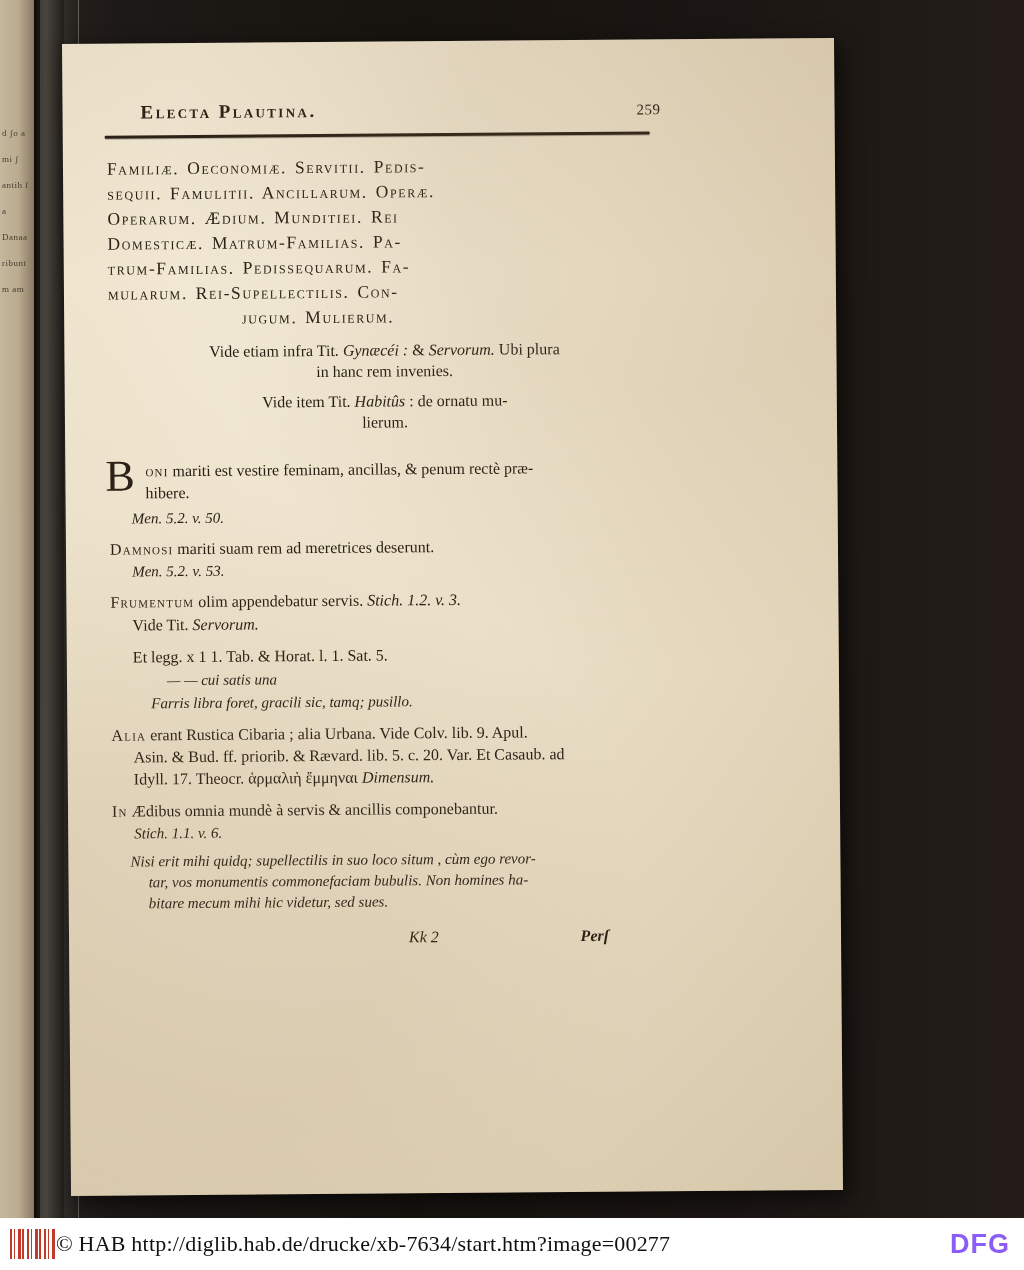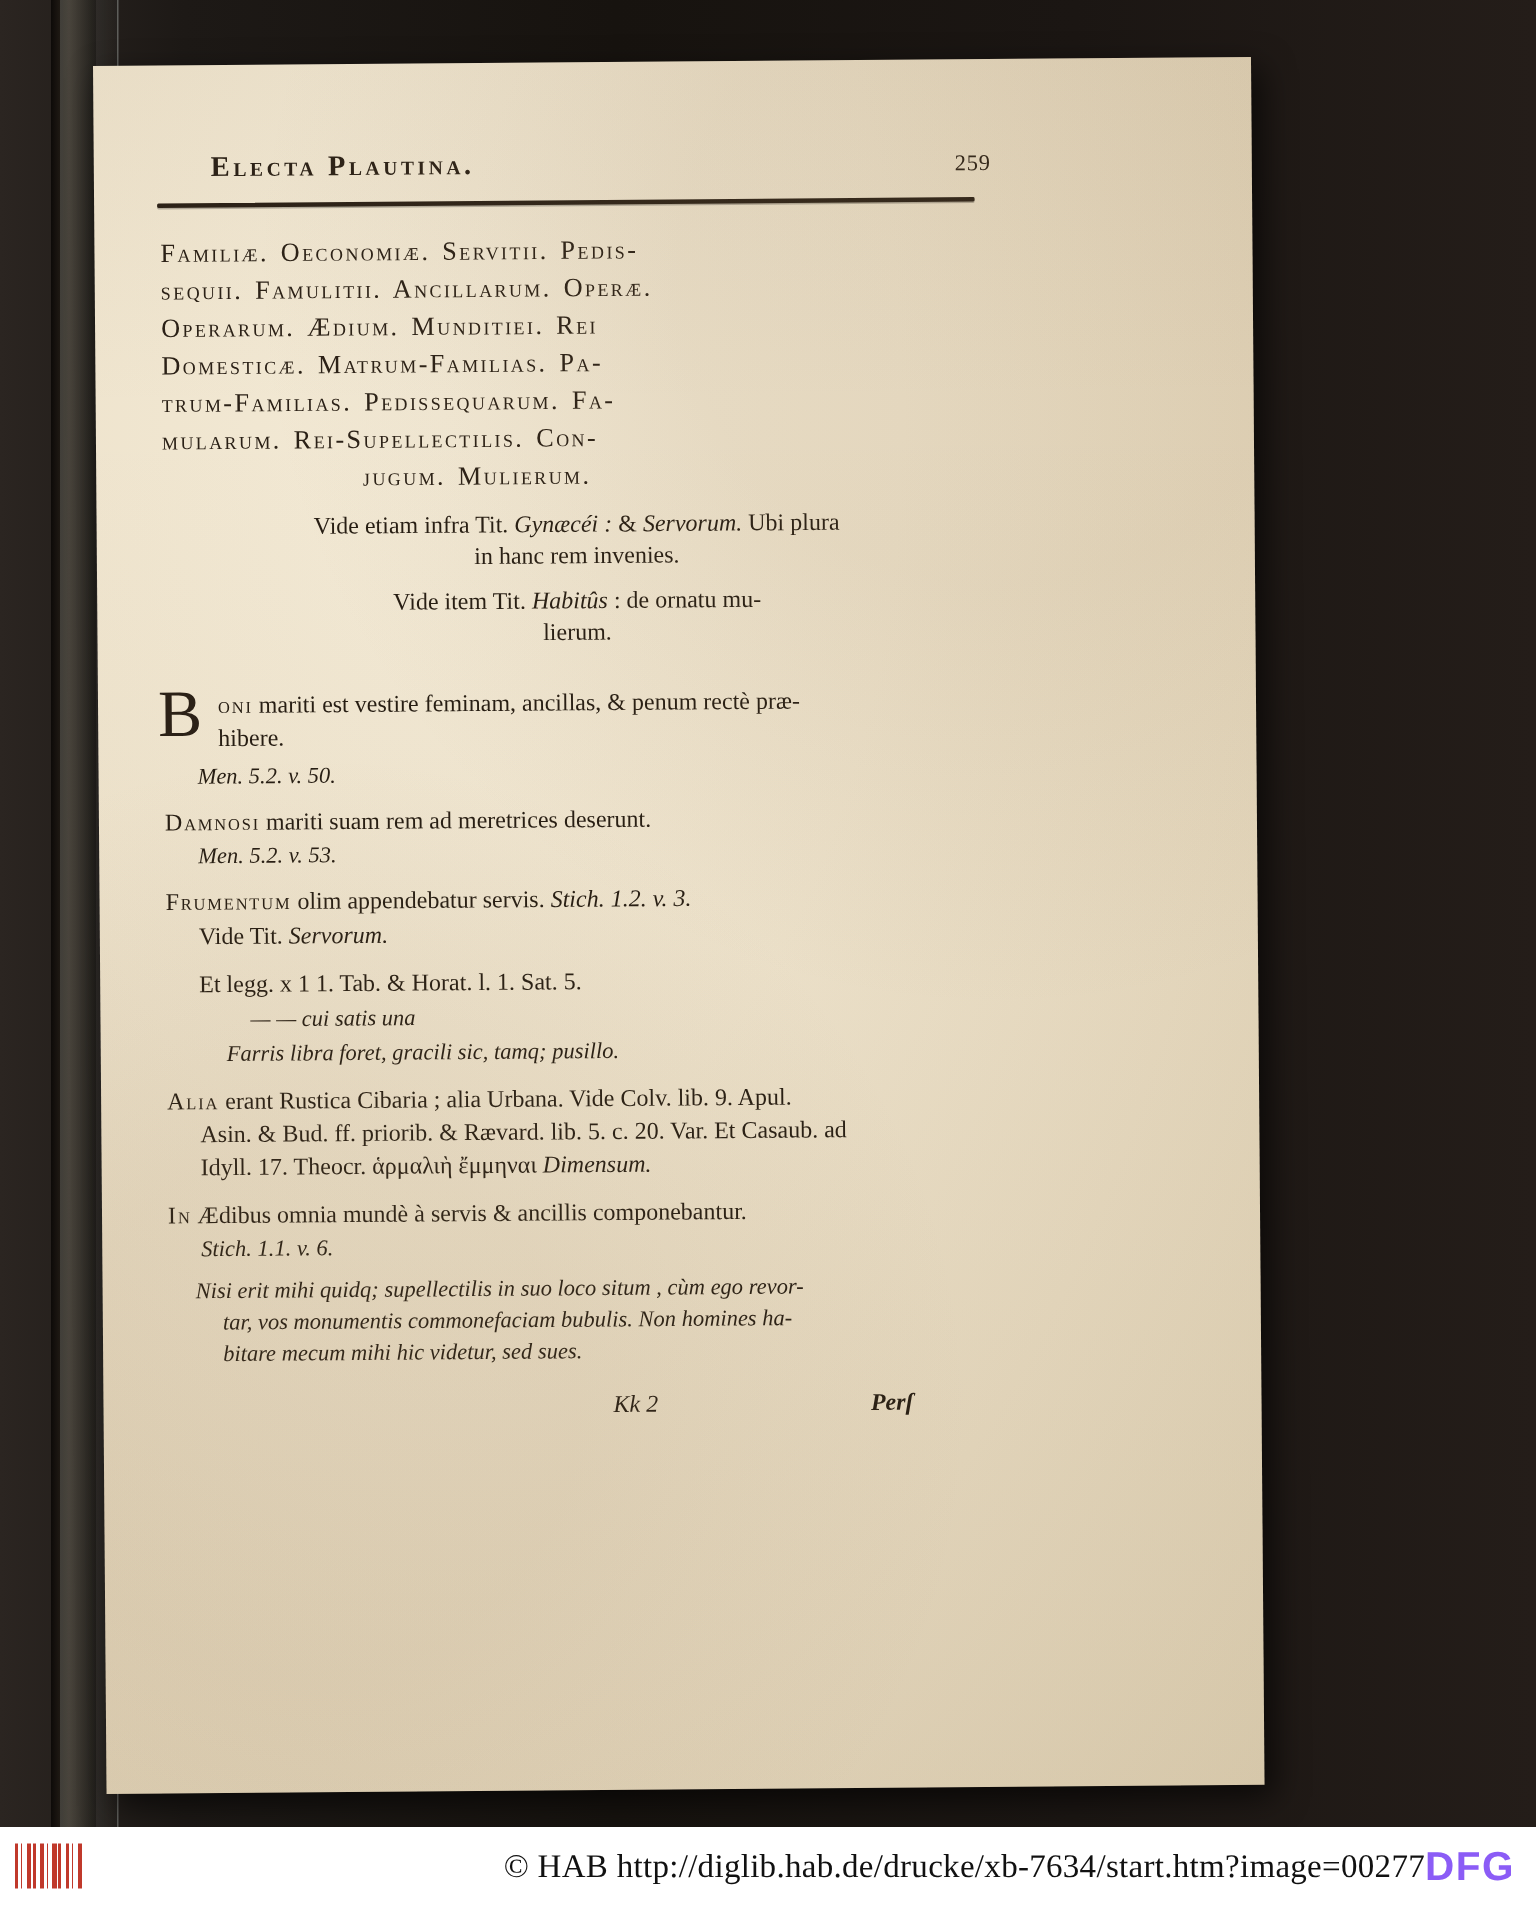--- a/index.html
+++ b/index.html
@@ -212,40 +212,43 @@
   }
   #barcode {
     width: 46px; height: 30px;
     margin-left: 10px;
     background: repeating-linear-gradient(90deg,
       #c0392b 0 2px, #ffffff 2px 4px, #c0392b 4px 5px, #ffffff 5px 8px,
       #c0392b 8px 11px, #ffffff 11px 12px, #c0392b 12px 14px, #ffffff 14px 17px);
   }
   #footer-credit {
     flex: 1;
-    text-align: right;
+    text-align: left;
     font-family: "Liberation Serif", serif;
     font-size: 22px;
     color: #111;
     letter-spacing: .2px;
   }
   #dfg-logo {
     margin-right: 14px;
     font-family: "Liberation Sans", sans-serif;
     font-weight: bold;
     font-size: 27px;
     color: #8b5cf6;
     letter-spacing: 1px;
   }
 </style>
 </head>
 <body>
 
 <div id="scan-background">
 
+  <div id="adjacent-page">
+    <div id="adjacent-page-text">d  ʃo a mi ʃ antih  ſ a Danaa  ribunt  m am</div>
+  </div>
   <div id="binding-gutter"></div>
   <div id="plastic-strip"></div>
 
   <div id="page">
     <div class="content">
 
       <div class="runhead">
         <span class="runhead-title">Electa Plautina.</span>
         <span class="runhead-page">259</span>
       </div>

